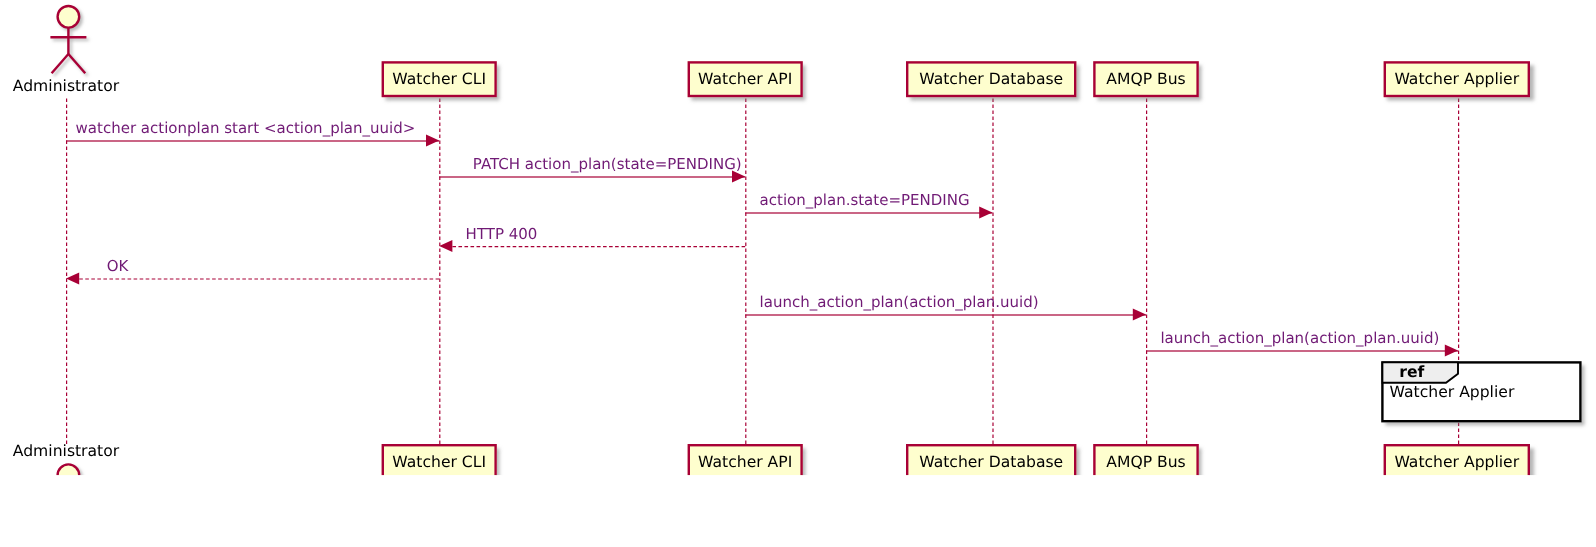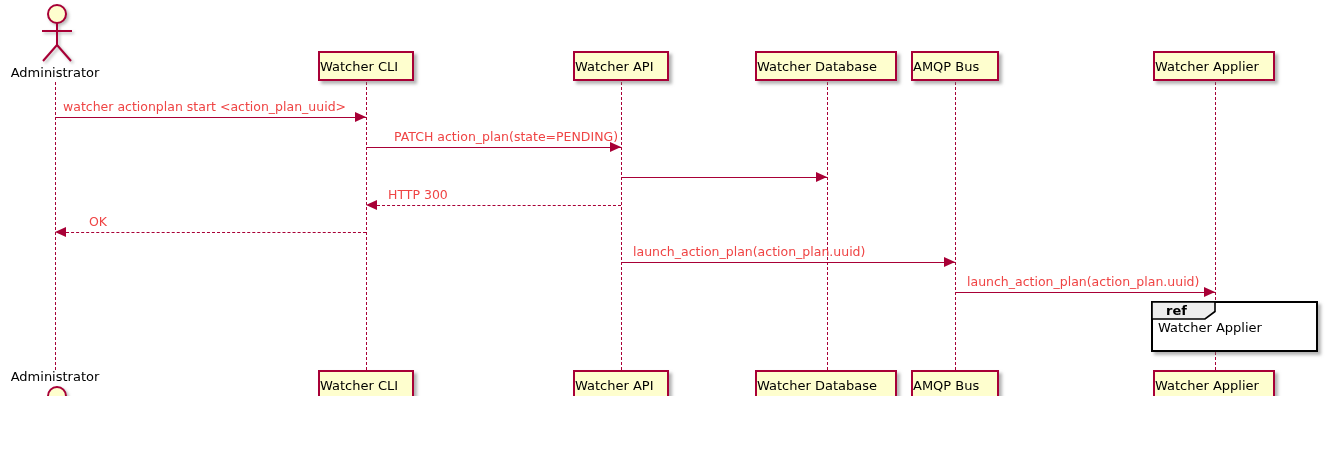--- a/index.html
+++ b/index.html
@@ -12,32 +12,32 @@
     overflow:hidden;
   }
   .lifeline{
     position:absolute;top:82px;height:288px;width:0;
     border-left:1px dashed #A80036;z-index:1;
   }
   .pbox{
     position:absolute;height:30px;box-sizing:border-box;
     background:#FEFECE;border:2px solid #A80036;
     box-shadow:3px 3px 3px rgba(120,120,120,0.55);
-    display:flex;align-items:center;
+    display:flex;align-items:center;justify-content:center;
     font-size:13px;white-space:nowrap;z-index:3;
   }
   .pbox.top{top:51px;}
   .pbox.bot{top:370px;}
   .actor-label{
     position:absolute;width:110px;text-align:center;
     font-size:13px;z-index:2;white-space:nowrap;
   }
   .actor-svg{position:absolute;z-index:2;filter:drop-shadow(2px 2px 1.5px rgba(120,120,120,0.5));}
   .msg-text{
-    position:absolute;font-size:12.5px;white-space:nowrap;z-index:4;color:#ef4444;
+    position:absolute;font-size:12.5px;white-space:nowrap;z-index:4;color:#701a75;
   }
   .msg-line{position:absolute;height:0;border-top:1px solid #A80036;z-index:4;}
   .msg-line.dashed{border-top-style:dashed;}
   .arr{position:absolute;width:0;height:0;z-index:5;}
   .arr.right{border-top:5px solid transparent;border-bottom:5px solid transparent;border-left:11px solid #A80036;}
   .arr.left{border-top:5px solid transparent;border-bottom:5px solid transparent;border-right:11px solid #A80036;}
   .ref-box{
     position:absolute;left:1151px;top:301px;width:167px;height:51px;
     box-sizing:border-box;background:#ffffff;border:2px solid #000;
     box-shadow:3px 3px 3px rgba(120,120,120,0.55);z-index:6;
@@ -88,24 +88,25 @@
     </div>
 
   <div class="msg-text" style="left:63px;top:99px">watcher actionplan start &lt;action_plan_uuid&gt;</div>
   <div class="msg-line" style="left:55px;top:117px;width:311px"></div>
   <div class="arr right" style="left:355px;top:112px"></div>
 
   <div class="msg-text" style="left:394px;top:129px">PATCH action_plan(state=PENDING)</div>
   <div class="msg-line" style="left:366px;top:147px;width:255px"></div>
   <div class="arr right" style="left:610px;top:142px"></div>
 
+  <div class="msg-text" style="left:633px;top:159px">action_plan.state=PENDING</div>
   <div class="msg-line" style="left:621px;top:177px;width:206px"></div>
   <div class="arr right" style="left:816px;top:172px"></div>
 
-  <div class="msg-text" style="left:388px;top:187px">HTTP 300</div>
+  <div class="msg-text" style="left:388px;top:187px">HTTP 400</div>
   <div class="msg-line dashed" style="left:372px;top:205px;width:249px"></div>
   <div class="arr left" style="left:366px;top:200px"></div>
 
   <div class="msg-text" style="left:89px;top:214px">OK</div>
   <div class="msg-line dashed" style="left:61px;top:232px;width:305px"></div>
   <div class="arr left" style="left:55px;top:227px"></div>
 
   <div class="msg-text" style="left:633px;top:244px">launch_action_plan(action_plan.uuid)</div>
   <div class="msg-line" style="left:621px;top:262px;width:334px"></div>
   <div class="arr right" style="left:944px;top:257px"></div>

